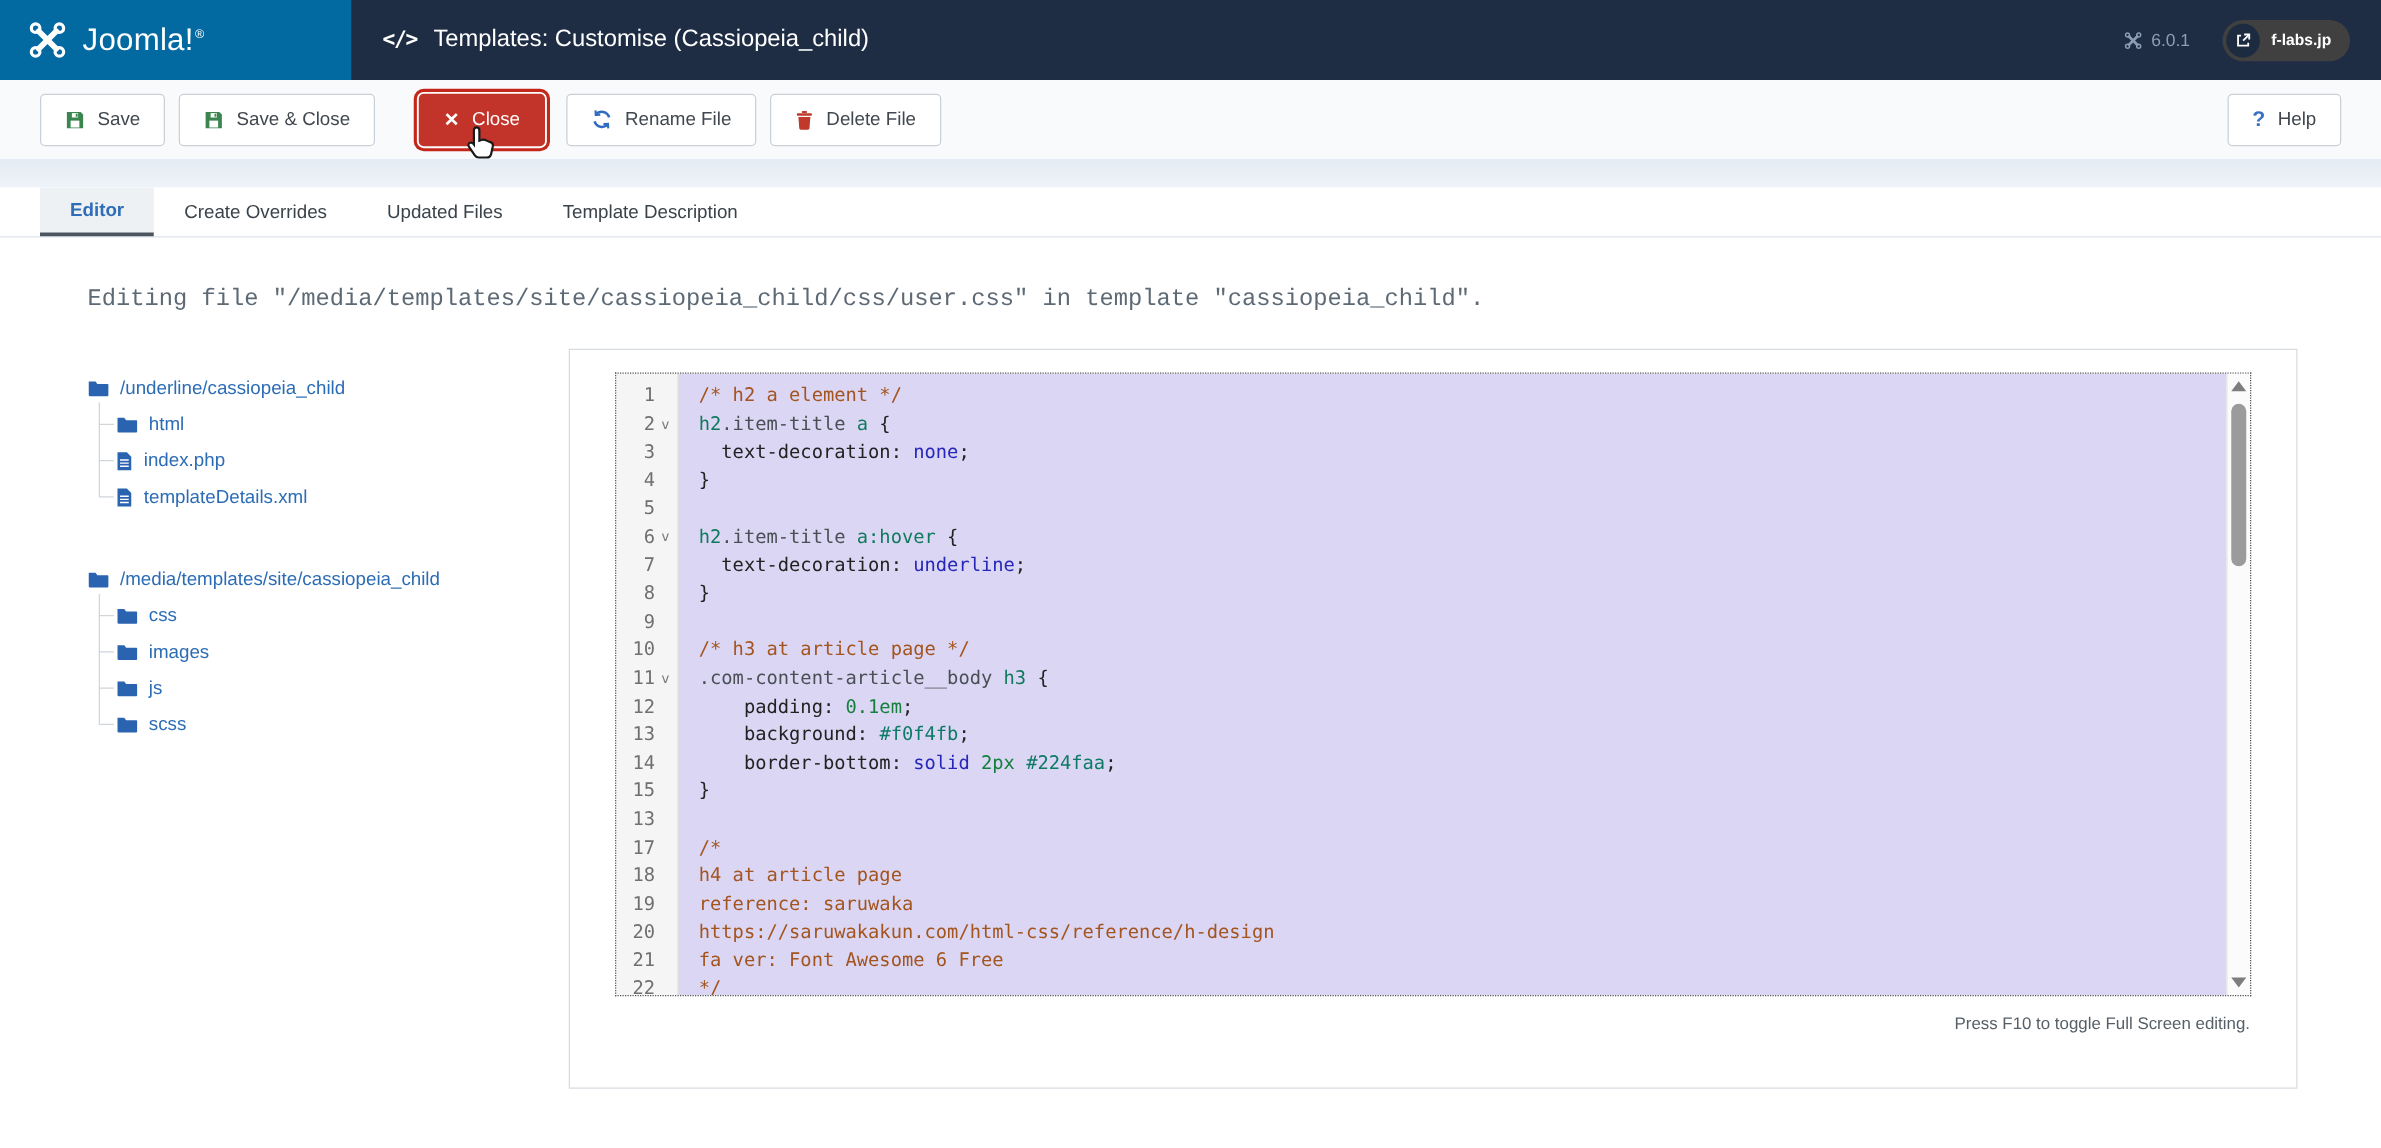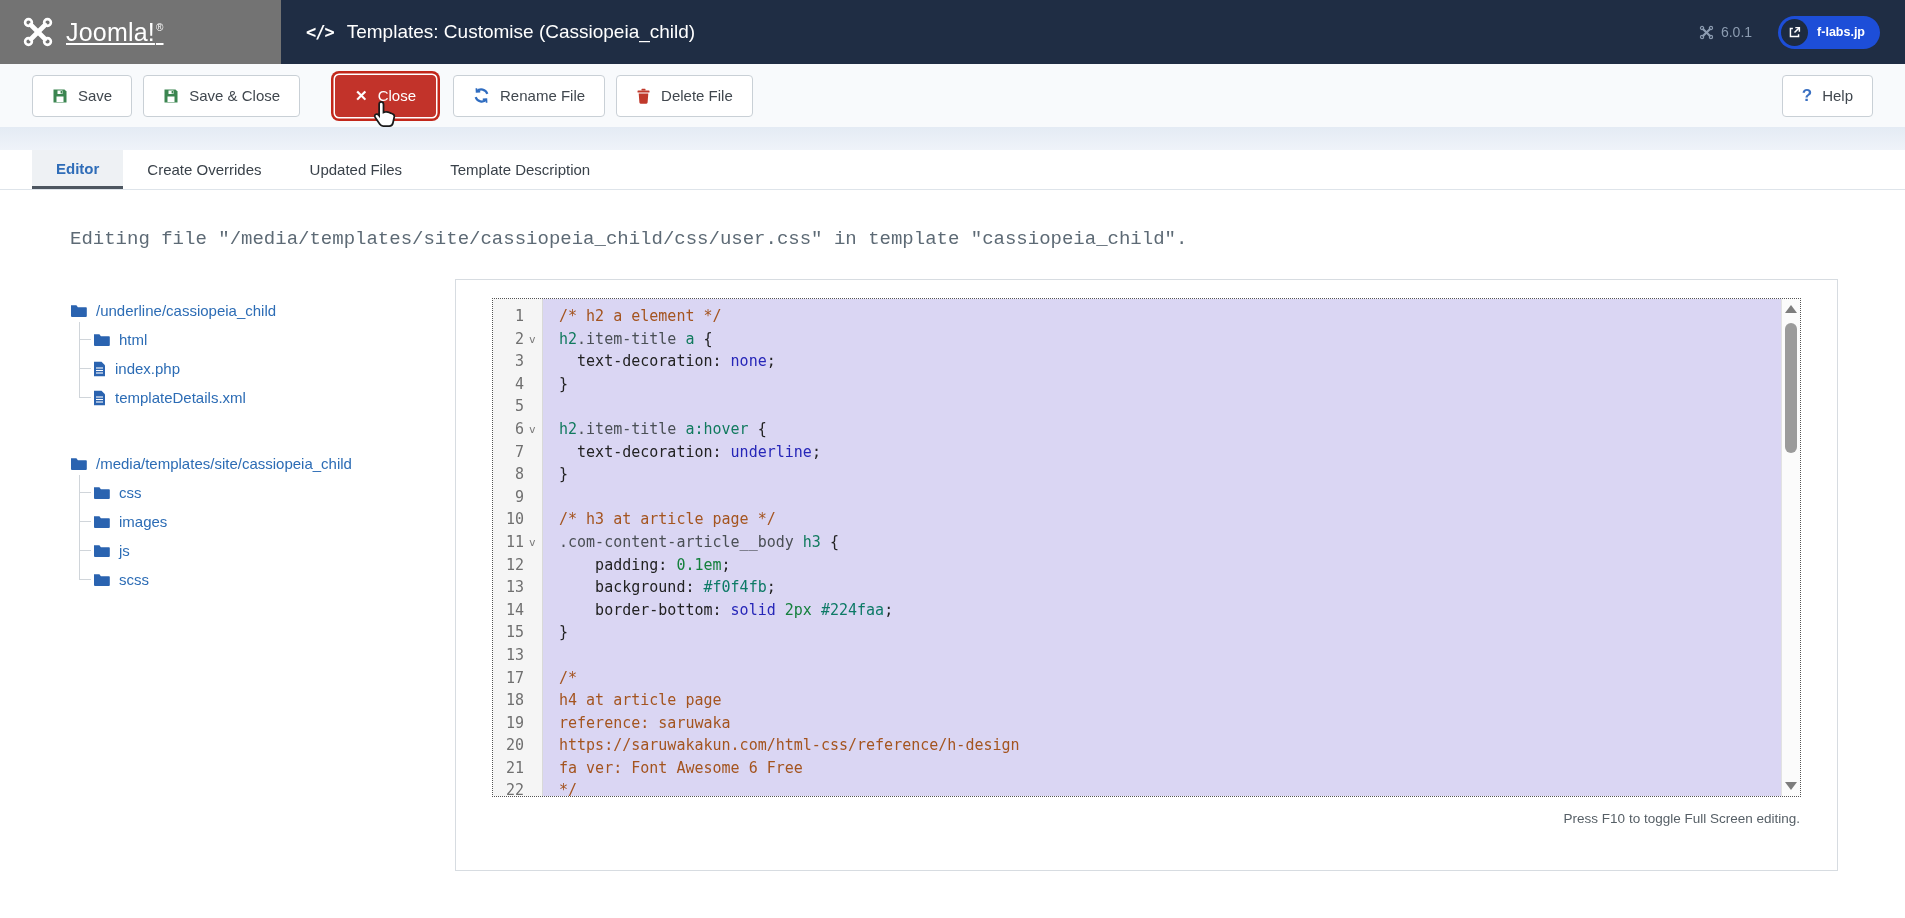--- a/index.html
+++ b/index.html
@@ -9,31 +9,31 @@
     background:#ffffff;
     position:relative;
     overflow:hidden;
   }
 
   
   .header {
     height:64px; background:#1f2d44; display:flex; align-items:stretch; color:#fff;
   }
   .brand {
-    width:281px; background:#737373; display:flex; align-items:center; padding-left:22px; gap:12px; flex:0 0 auto;text-decoration:underline;
+    width:281px; background:#0369a1; display:flex; align-items:center; padding-left:22px; gap:12px; flex:0 0 auto;
   }
   .brand-text { font-size:25px; font-weight:400; letter-spacing:.2px; }
   .brand-reg { font-size:10px; vertical-align:super; margin-left:1px; }
   .page-title-wrap { display:flex; align-items:center; gap:13px; padding-left:25px; flex:1; }
   .code-glyph { font-family:"DejaVu Sans Mono", monospace; font-size:17px; font-weight:bold; letter-spacing:-1px; }
   .page-title { font-size:19px; font-weight:400; }
   .header-right { display:flex; align-items:center; gap:26px; padding-right:25px; }
   .version { display:flex; align-items:center; gap:7px; color:#8c9cb1; font-size:14px; }
   .site-pill {
-    display:flex; align-items:center; gap:9px; background:#1d4ed8; border:none; cursor:pointer;
+    display:flex; align-items:center; gap:9px; background:#404040; border:none; cursor:pointer;
     border-radius:17px; height:33px; padding:3px 15px 3px 3px; color:#fff;
   }
   .site-pill .pill-circle {
     width:27px; height:27px; border-radius:50%; background:#1d2b40; display:flex; align-items:center; justify-content:center;
   }
   .site-pill .pill-label { font-size:12.5px; font-weight:bold; }
 
   
   .toolbar {
     height:63px; background:#f8fafc; display:flex; align-items:center; padding:0 32px; position:relative;

